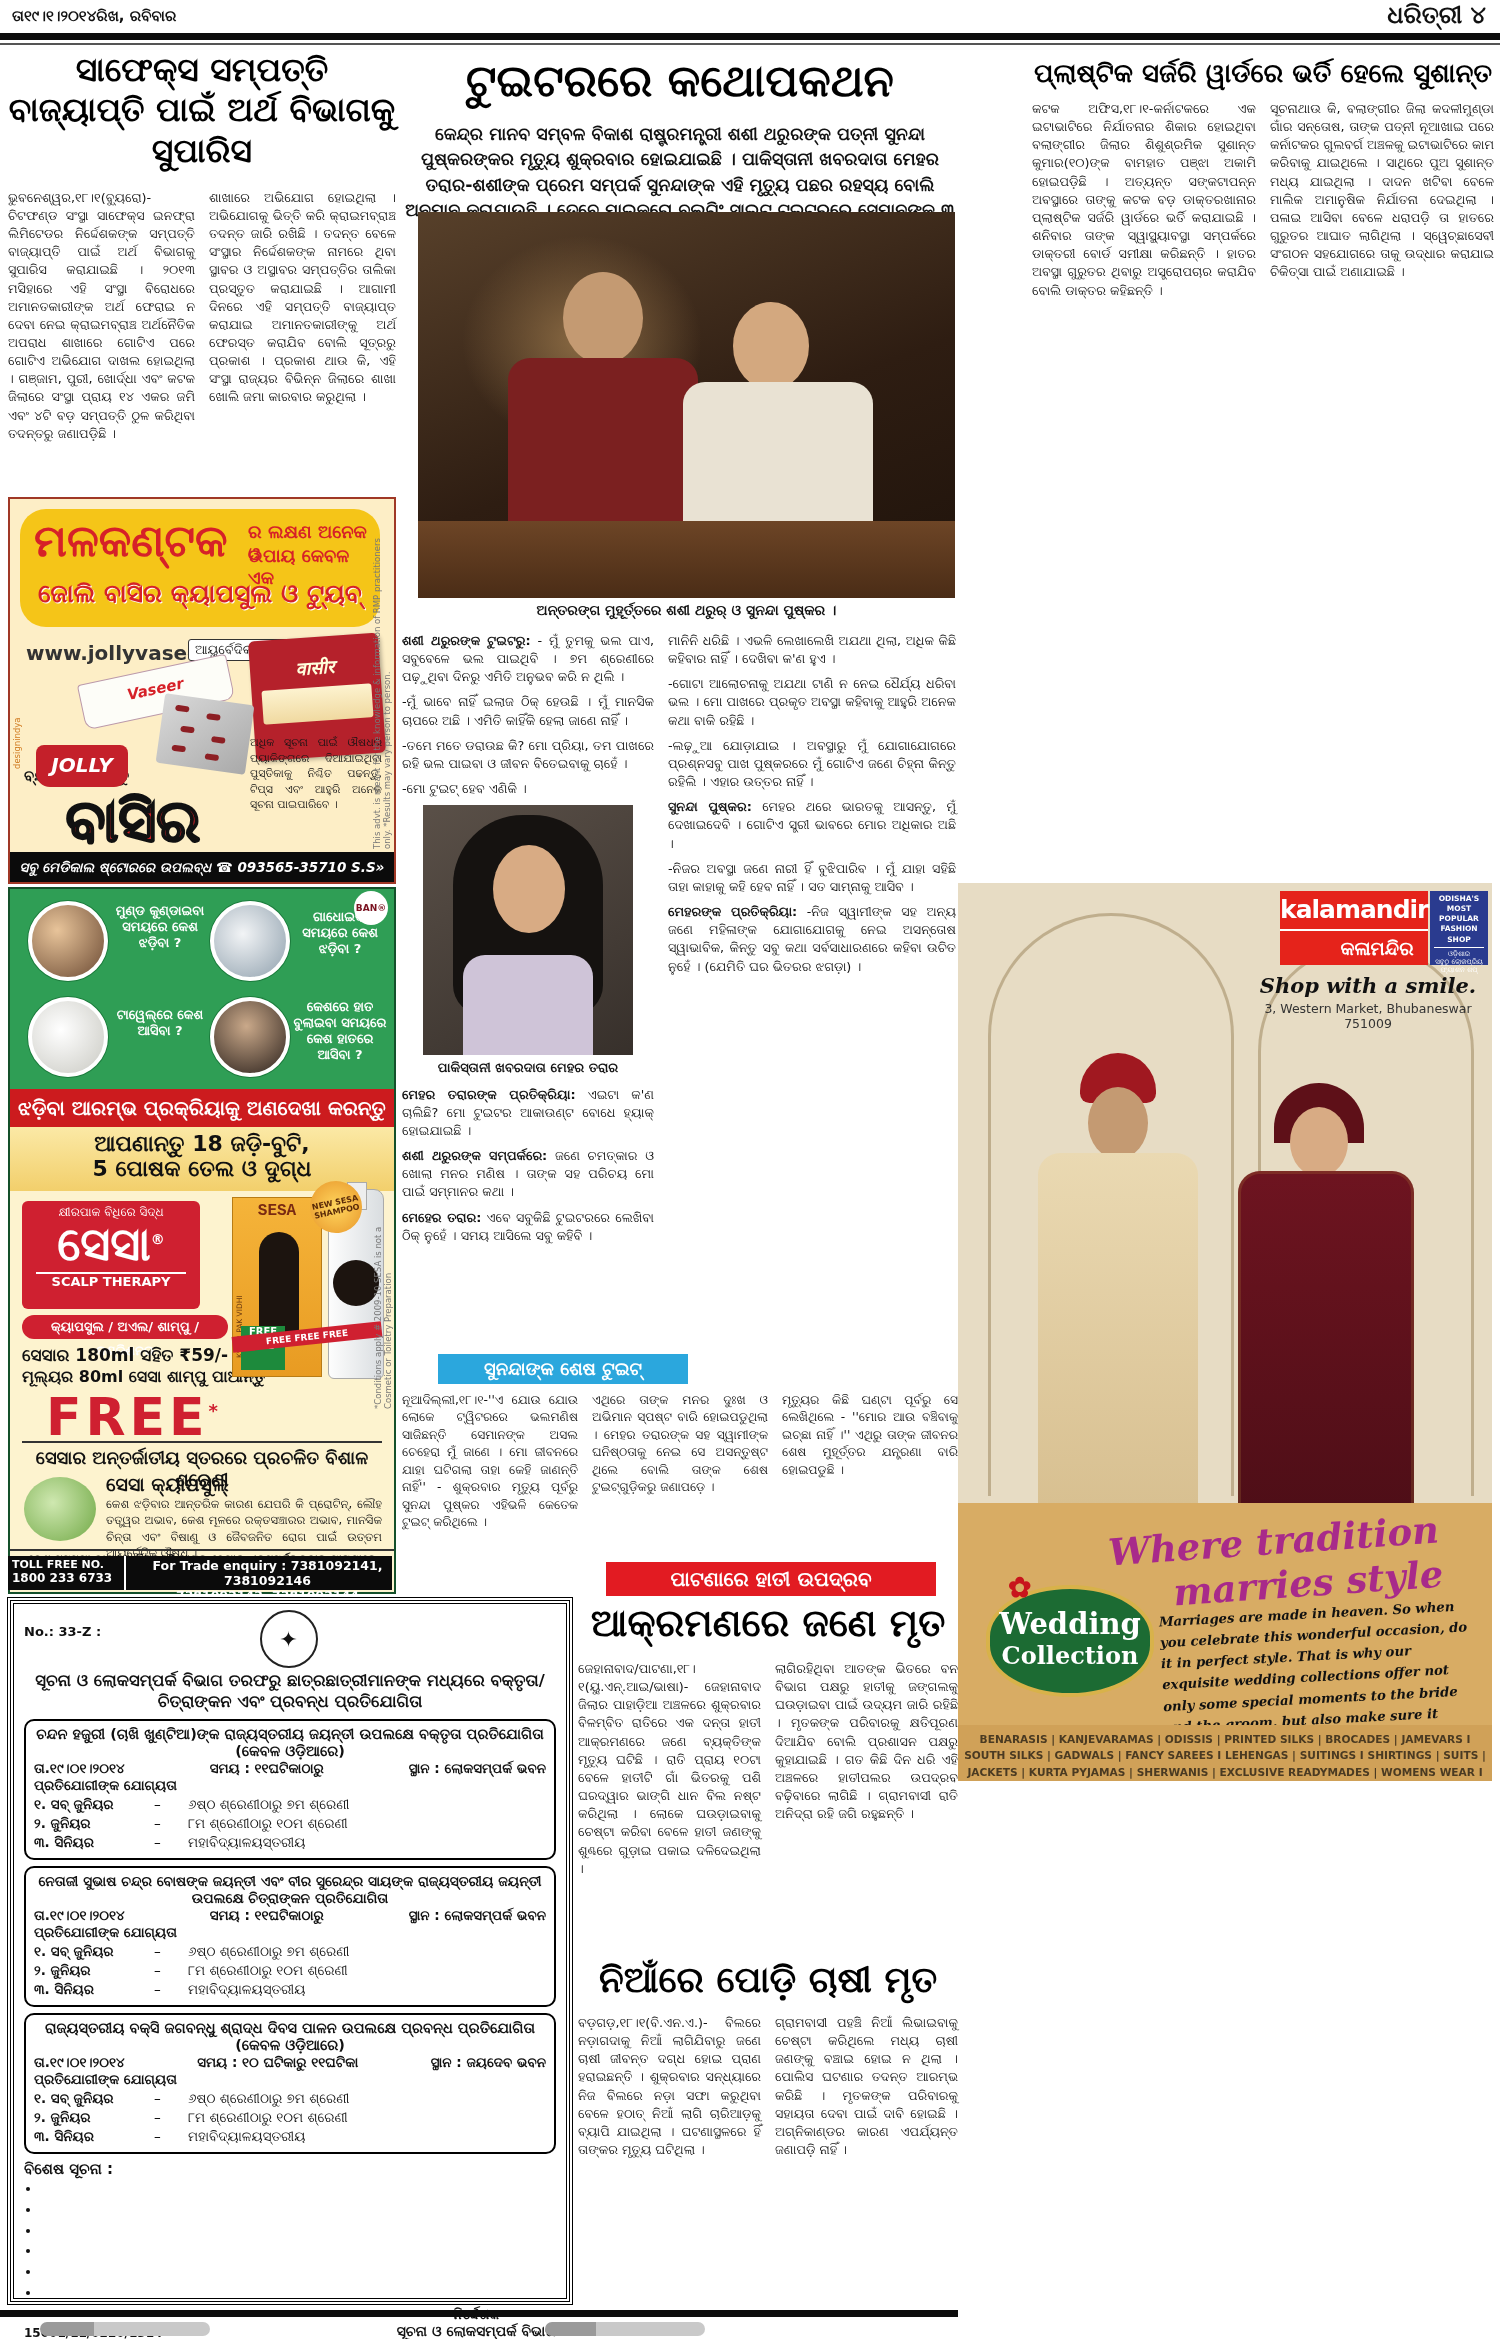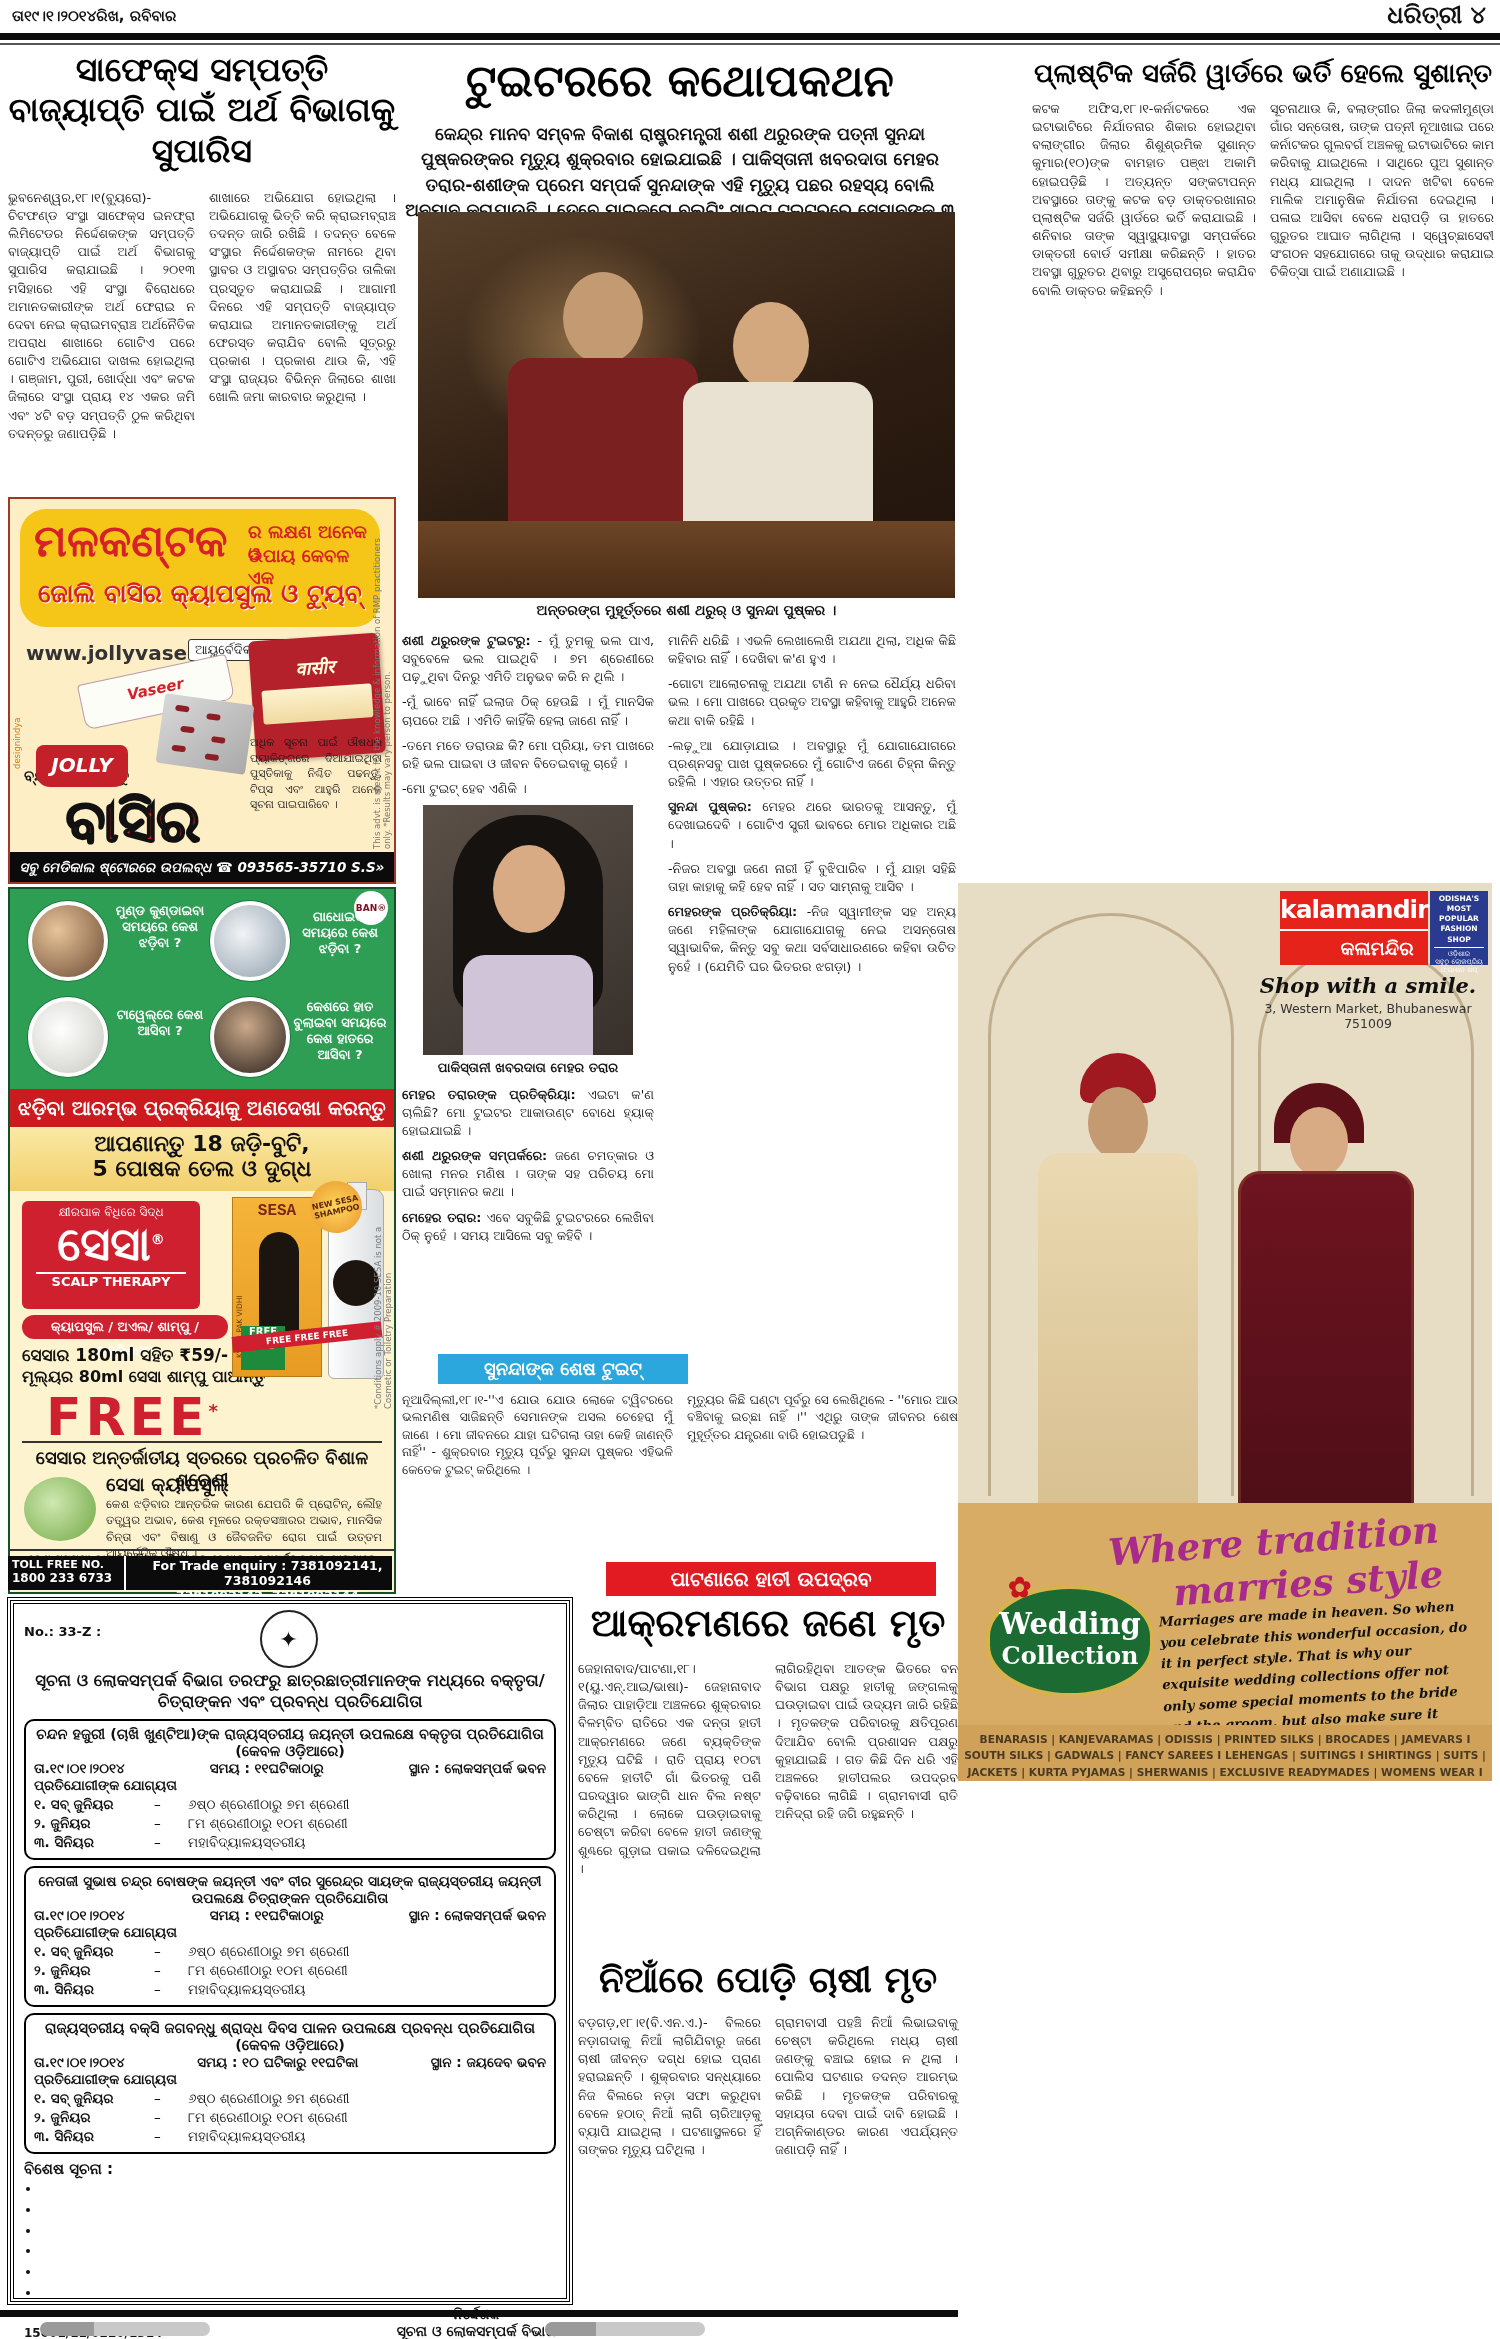--- a/index.html
+++ b/index.html
@@ -119,20 +119,21 @@
         <p> <span>-ଲଢ଼ୁଆ ଯୋଡ଼ାଯାଇ । ଅବସ୍ଥାରୁ ମୁଁ ଯୋଗାଯୋଗରେ ପ୍ରଶ୍ନସବୁ ପାଖ ପୁଷ୍କରରେ ମୁଁ ଗୋଟିଏ ଜଣେ ଚିହ୍ନା କିନ୍ତୁ ରହିଲି । ଏହାର ଉତ୍ତର ନାହିଁ ।</span></p>
         <p><span class="lead">ସୁନନ୍ଦା ପୁଷ୍କର:</span> <span>ମେହର ଥରେ ଭାରତକୁ ଆସନ୍ତୁ, ମୁଁ ଦେଖାଇଦେବି । ଗୋଟିଏ ସ୍ତ୍ରୀ ଭାବରେ ମୋର ଅଧିକାର ଅଛି ।</span></p>
         <p> <span>-ନିଜର ଅବସ୍ଥା ଜଣେ ନାରୀ ହିଁ ବୁଝିପାରିବ । ମୁଁ ଯାହା ସହିଛି ତାହା କାହାକୁ କହି ହେବ ନାହିଁ । ସତ ସାମ୍ନାକୁ ଆସିବ ।</span></p>
         <p><span class="lead">ମେହରଙ୍କ ପ୍ରତିକ୍ରିୟା:</span> <span>-ନିଜ ସ୍ୱାମୀଙ୍କ ସହ ଅନ୍ୟ ଜଣେ ମହିଳାଙ୍କ ଯୋଗାଯୋଗକୁ ନେଇ ଅସନ୍ତୋଷ ସ୍ୱାଭାବିକ, କିନ୍ତୁ ସବୁ କଥା ସର୍ବସାଧାରଣରେ କହିବା ଉଚିତ ନୁହେଁ । (ଯେମିତି ଘର ଭିତରର ଝଗଡ଼ା) ।</span></p>
       </div>
   </div>
 
   <div class="abs banner-blue" style="left:438px;top:1354px;width:250px;height:30px;line-height:30px;font-size:18px;">ସୁନନ୍ଦାଙ୍କ ଶେଷ ଟୁଇଟ୍</div>
   <div class="abs cols" style="left:402px;top:1392px;width:556px;height:162px;">
     <div class="col art" style="font-size:12.3px;">ନୂଆଦିଲ୍ଲୀ,୧୮।୧-''ଏ ଯୋଉ ଯୋଉ ଲୋକେ ଟ୍ୱିଟରରେ ଭଲମଣିଷ ସାଜିଛନ୍ତି ସେମାନଙ୍କ ଅସଲ ଚେହେରା ମୁଁ ଜାଣେ । ମୋ ଜୀବନରେ ଯାହା ଘଟିଗଲା ତାହା କେହି ଜାଣନ୍ତି ନାହିଁ'' - ଶୁକ୍ରବାର ମୃତ୍ୟୁ ପୂର୍ବରୁ ସୁନନ୍ଦା ପୁଷ୍କର ଏହିଭଳି କେତେକ ଟୁଇଟ୍ କରିଥିଲେ ।</div>
+    <div class="col art" style="font-size:12.3px;">ଏଥିରେ ତାଙ୍କ ମନର ଦୁଃଖ ଓ ଅଭିମାନ ସ୍ପଷ୍ଟ ବାରି ହୋଇପଡୁଥିଲା । ମେହର ତରାରଙ୍କ ସହ ସ୍ୱାମୀଙ୍କ ଘନିଷ୍ଠତାକୁ ନେଇ ସେ ଅସନ୍ତୁଷ୍ଟ ଥିଲେ ବୋଲି ତାଙ୍କ ଶେଷ ଟୁଇଟ୍‌ଗୁଡ଼ିକରୁ ଜଣାପଡ଼େ ।</div>
     <div class="col art" style="font-size:12.3px;">ମୃତ୍ୟୁର କିଛି ଘଣ୍ଟା ପୂର୍ବରୁ ସେ ଲେଖିଥିଲେ - ''ମୋର ଆଉ ବଞ୍ଚିବାକୁ ଇଚ୍ଛା ନାହିଁ ।'' ଏଥିରୁ ତାଙ୍କ ଜୀବନର ଶେଷ ମୁହୂର୍ତ୍ତର ଯନ୍ତ୍ରଣା ବାରି ହୋଇପଡୁଛି ।</div>
   </div>
 
   <div class="abs hl" style="left:1032px;top:58px;width:462px;font-size:26px;white-space:nowrap;">ପ୍ଲାଷ୍ଟିକ ସର୍ଜରି ୱାର୍ଡରେ ଭର୍ତି ହେଲେ ସୁଶାନ୍ତ</div>
   <div class="abs cols" style="left:1032px;top:100px;width:462px;height:388px;">
     <div class="col art">କଟକ ଅଫିସ,୧୮।୧-କର୍ନାଟକରେ ଏକ ଇଟାଭାଟିରେ ନିର୍ଯାତନାର ଶିକାର ହୋଇଥିବା ବଲାଙ୍ଗୀର ଜିଲାର ଶିଶୁଶ୍ରମିକ ସୁଶାନ୍ତ କୁମାର(୧୦)ଙ୍କ ବାମହାତ ପଞ୍ଝା ଅକାମି ହୋଇପଡ଼ିଛି । ଅତ୍ୟନ୍ତ ସଙ୍କଟାପନ୍ନ ଅବସ୍ଥାରେ ତାଙ୍କୁ କଟକ ବଡ଼ ଡାକ୍ତରଖାନାର ପ୍ଲାଷ୍ଟିକ ସର୍ଜରି ୱାର୍ଡରେ ଭର୍ତି କରାଯାଇଛି । ଶନିବାର ତାଙ୍କ ସ୍ୱାସ୍ଥ୍ୟାବସ୍ଥା ସମ୍ପର୍କରେ ଡାକ୍ତରୀ ବୋର୍ଡ ସମୀକ୍ଷା କରିଛନ୍ତି । ହାତର ଅବସ୍ଥା ଗୁରୁତର ଥିବାରୁ ଅସ୍ତ୍ରୋପଚାର କରାଯିବ ବୋଲି ଡାକ୍ତର କହିଛନ୍ତି ।</div>
     <div class="col art">ସୂଚନାଥାଉ କି, ବଲାଙ୍ଗୀର ଜିଲା କଦଳୀମୁଣ୍ଡା ଗାଁର ସନ୍ତୋଷ, ତାଙ୍କ ପତ୍ନୀ ନୂଆଖାଇ ପରେ କର୍ନାଟକର ଗୁଲବର୍ଗ ଅଞ୍ଚଳକୁ ଇଟାଭାଟିରେ କାମ କରିବାକୁ ଯାଇଥିଲେ । ସାଥିରେ ପୁଅ ସୁଶାନ୍ତ ମଧ୍ୟ ଯାଇଥିଲା । ଦାଦନ ଖଟିବା ବେଳେ ମାଲିକ ଅମାନୁଷିକ ନିର୍ଯାତନା ଦେଇଥିଲା । ପଳାଇ ଆସିବା ବେଳେ ଧରାପଡ଼ି ତା ହାତରେ ଗୁରୁତର ଆଘାତ ଲାଗିଥିଲା । ସ୍ୱେଚ୍ଛାସେବୀ ସଂଗଠନ ସହଯୋଗରେ ତାକୁ ଉଦ୍ଧାର କରାଯାଇ ଚିକିତ୍ସା ପାଇଁ ଅଣାଯାଇଛି ।</div>
   </div>
 
   <div class="abs jolly" style="left:8px;top:497px;width:384px;height:383px;">

